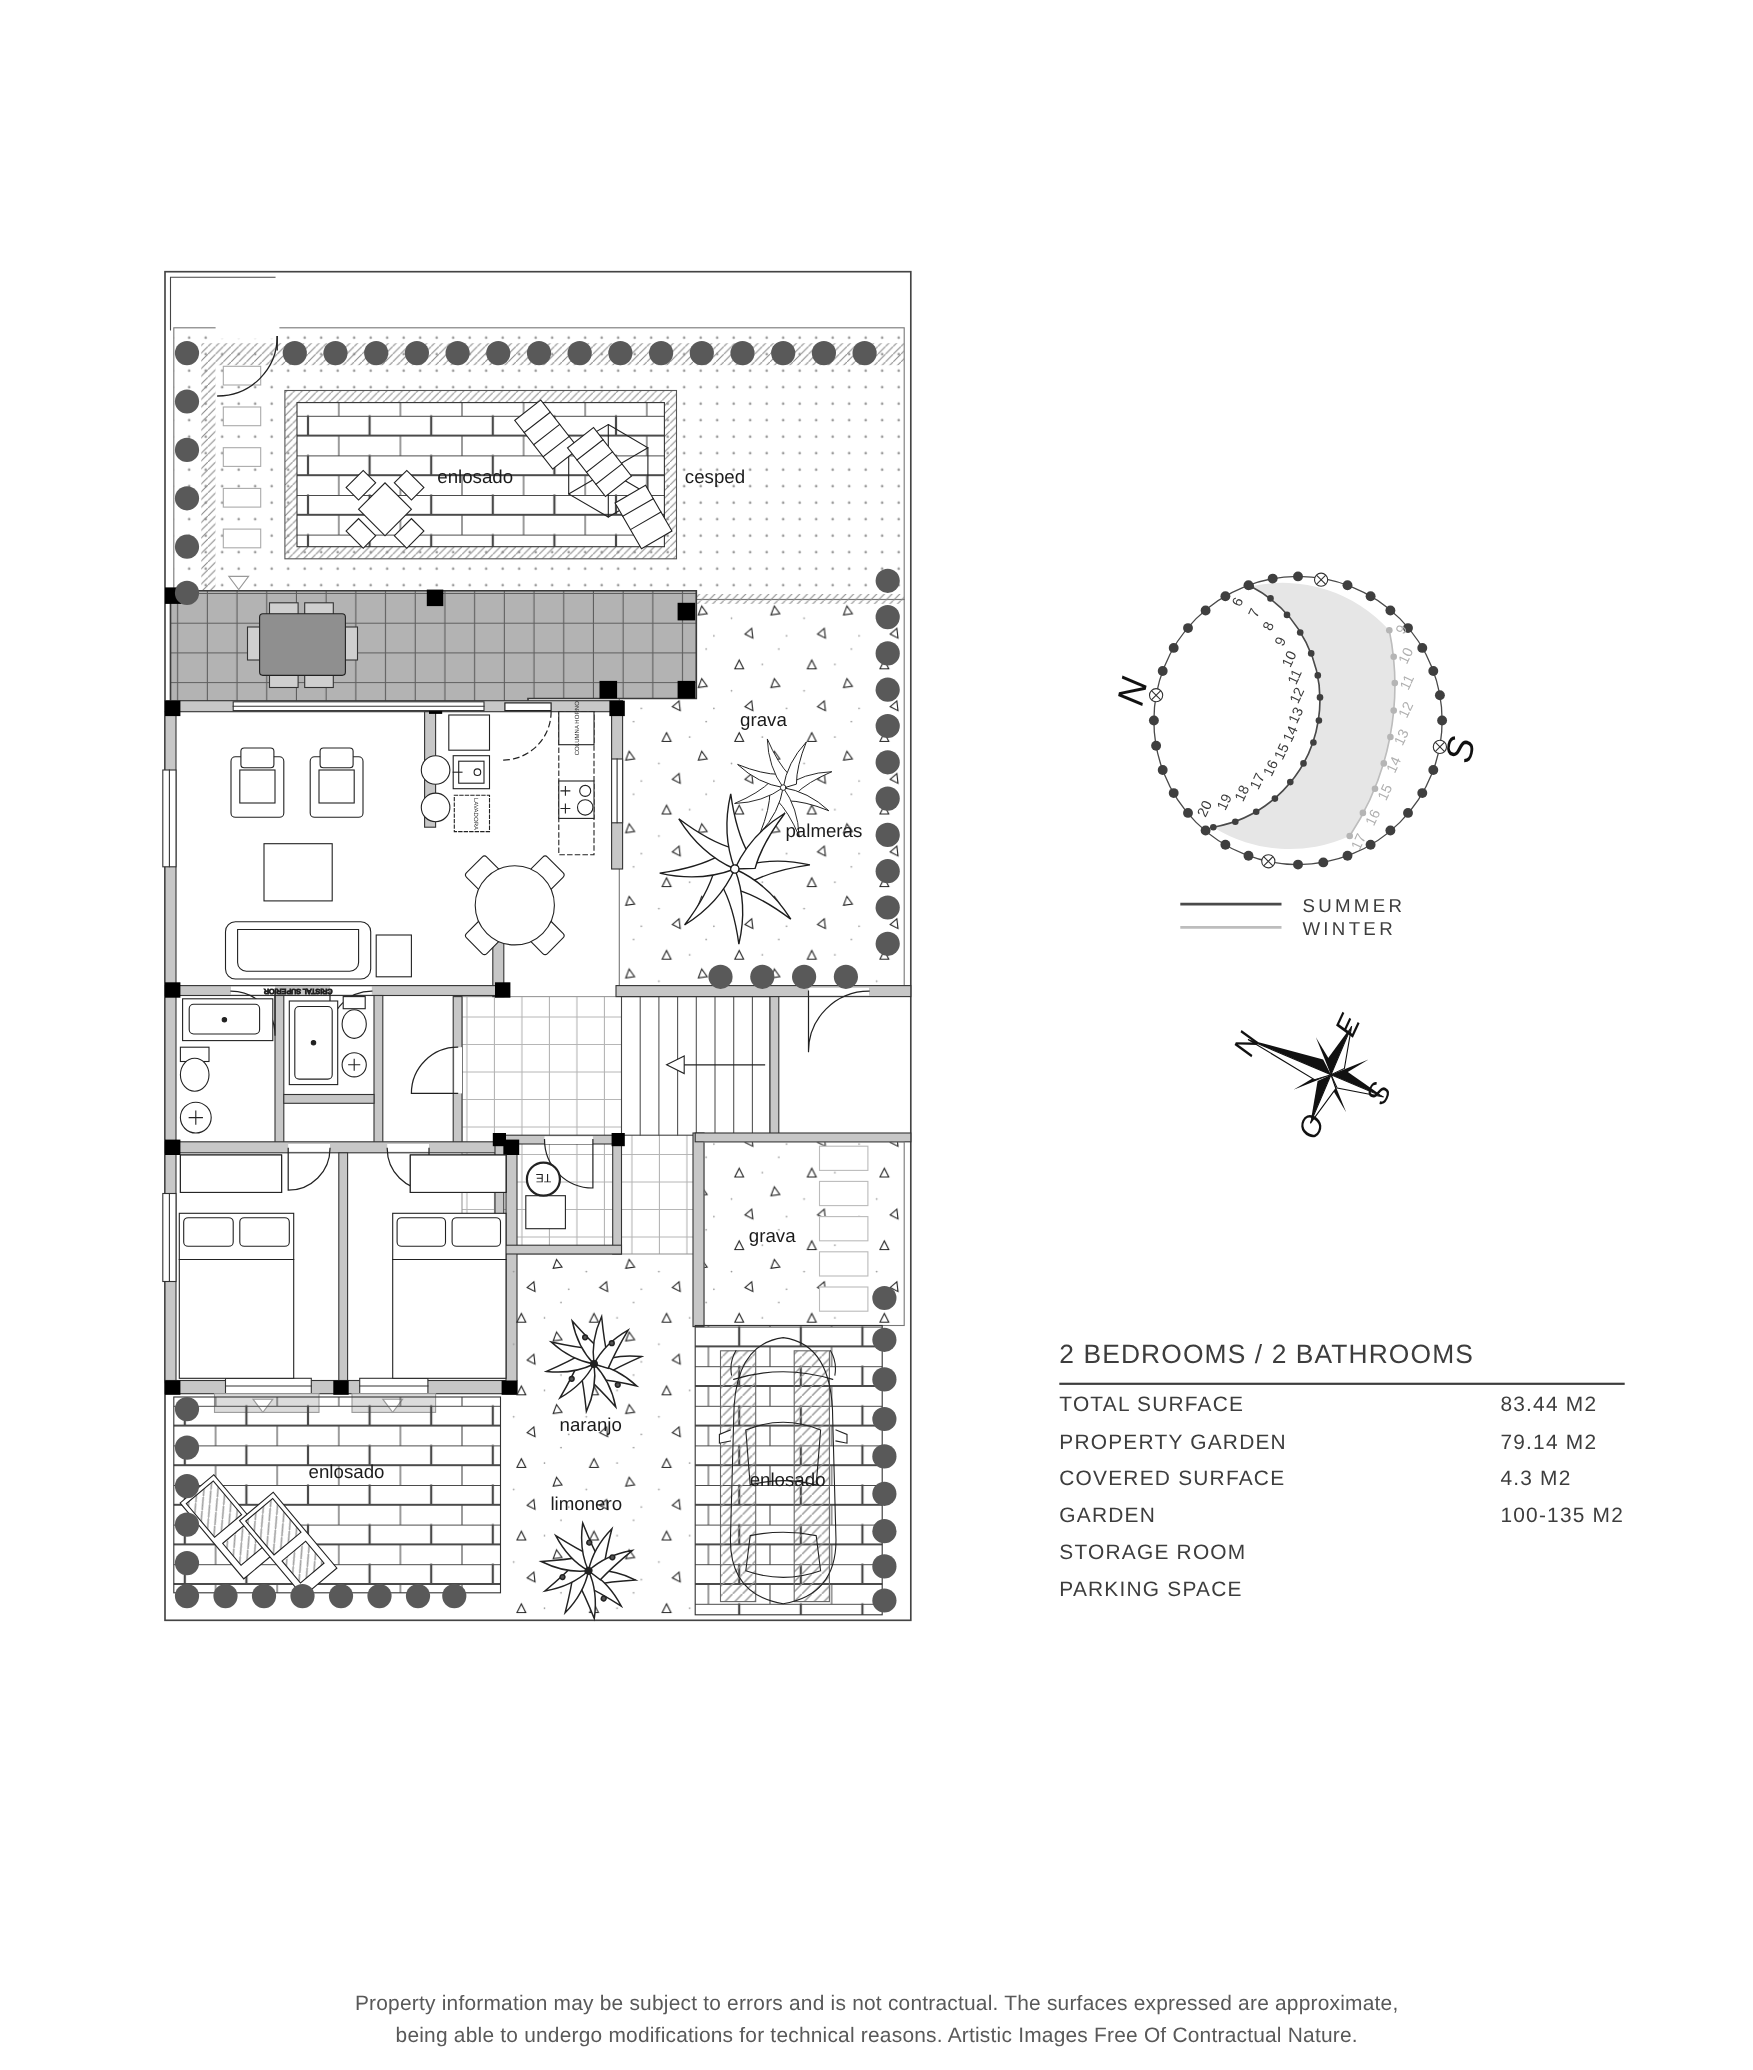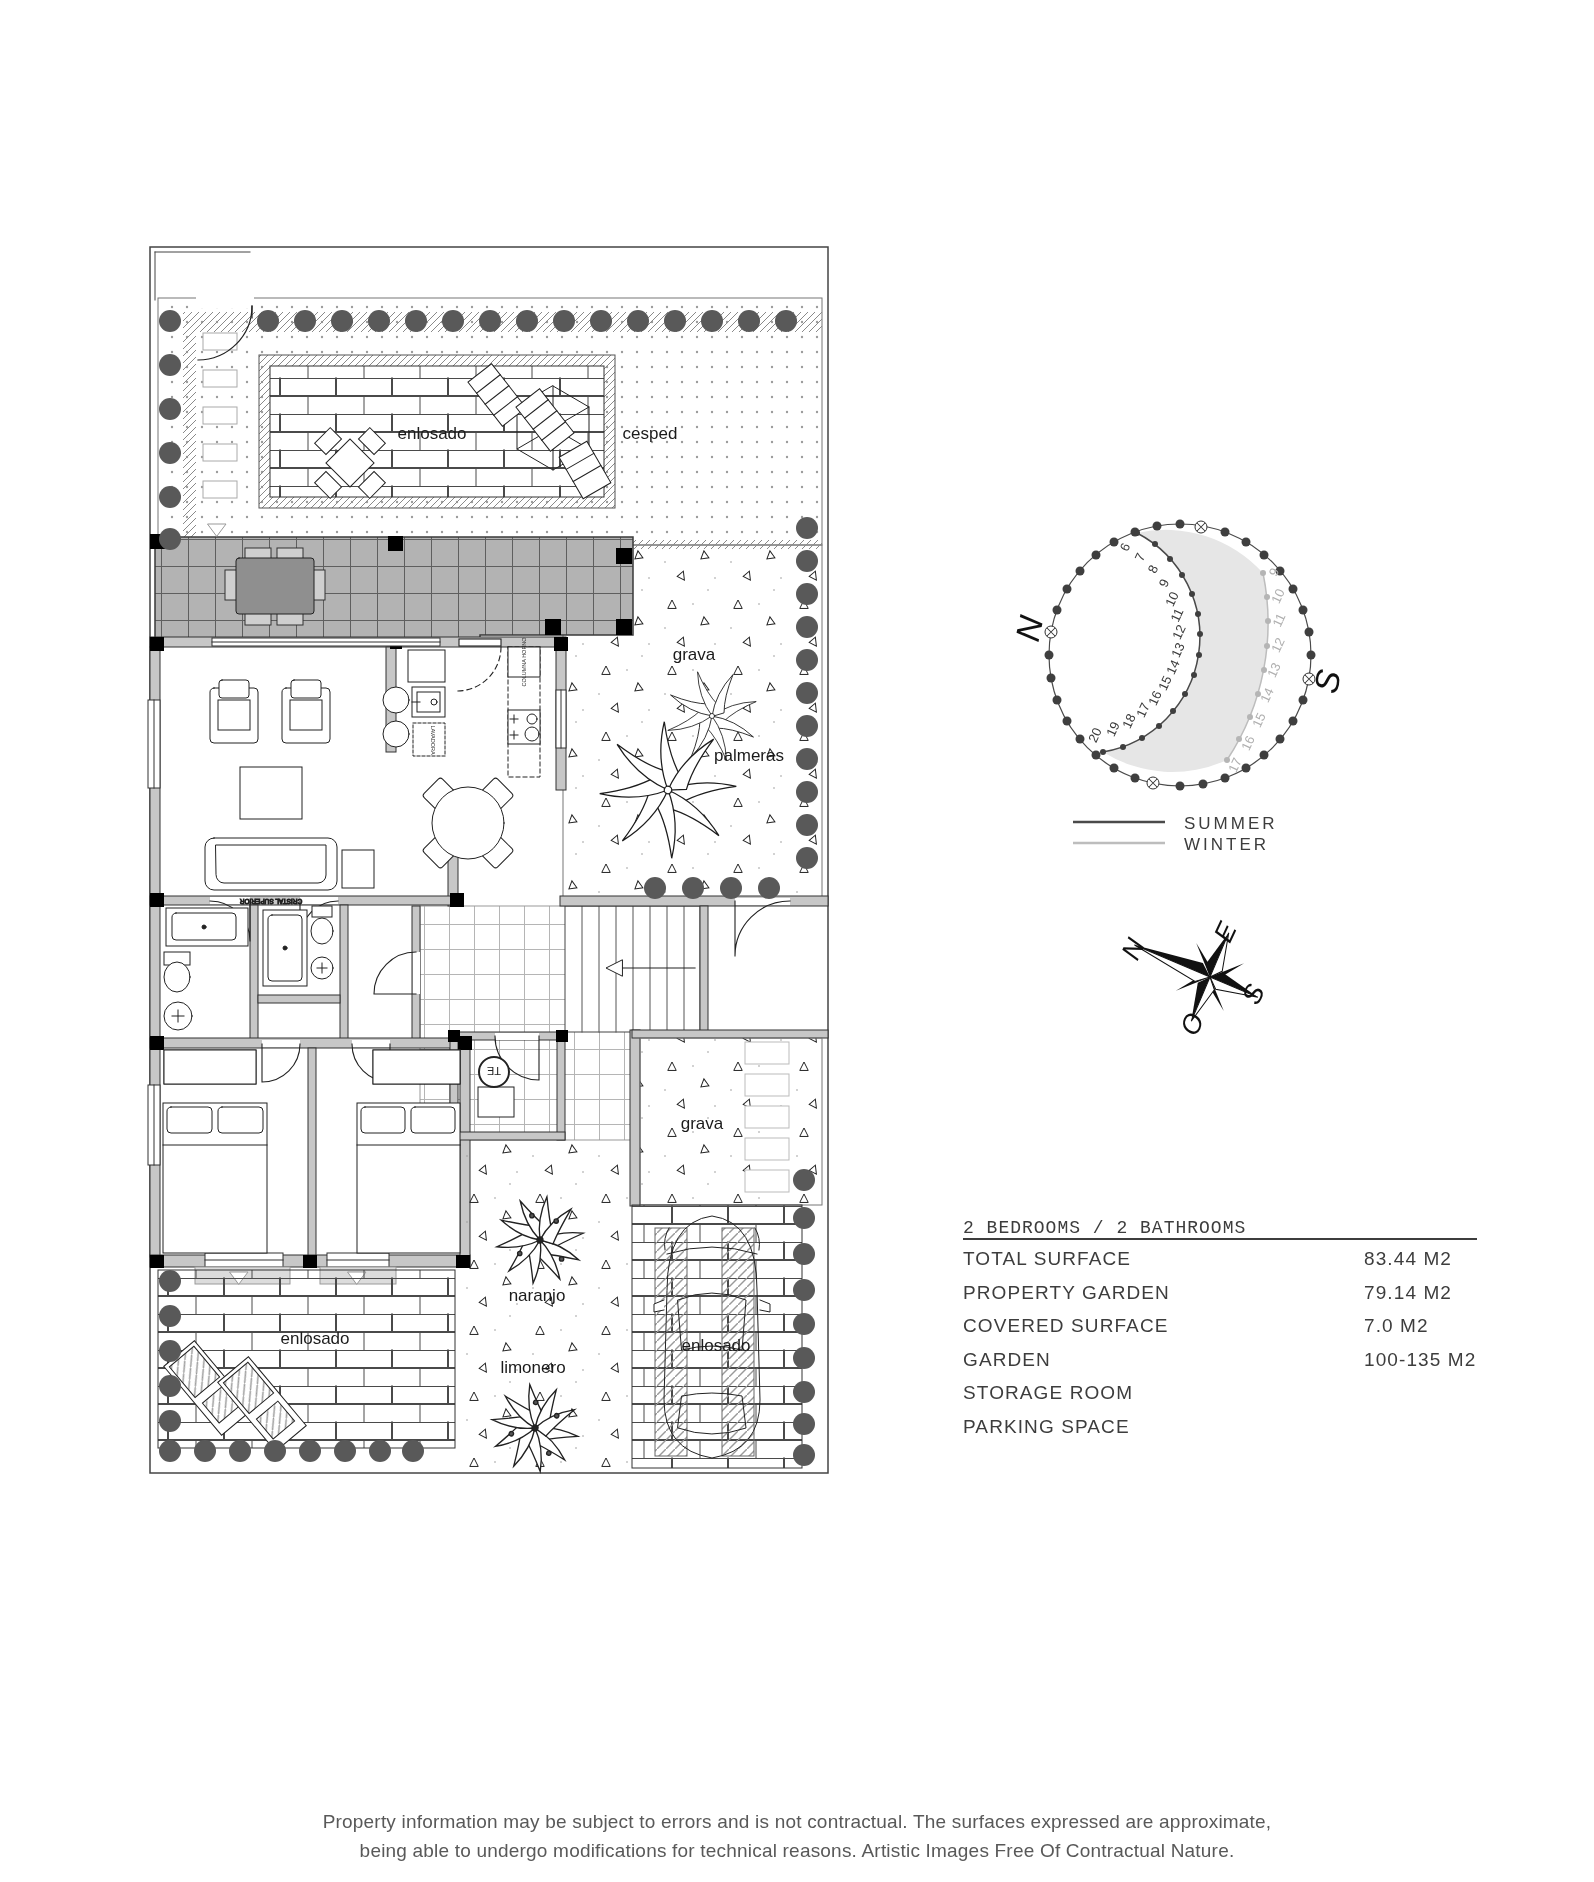--- a/index.html
+++ b/index.html
@@ -2,21 +2,21 @@
 <html><head>
 <meta charset="utf-8">
 <style>
   html,body{margin:0;padding:0;background:#ffffff;}
   body{width:1594px;height:1882px;position:relative;font-family:"Liberation Sans",sans-serif;}
   #canvas{position:absolute;inset:0;background:#fff;}
   svg text{font-family:"Liberation Sans",sans-serif;}
   .planlabel{font-size:17px;fill:#1b1b1b;}
   
   #spec{position:absolute;left:963px;top:1218px;width:514px;color:#3d3d3d;}
-  #spec .title{font-size:18px;letter-spacing:1px;border-bottom:2.5px solid #3d3d3d;font-family:Liberation Mono, monospace;}
+  #spec .title{font-size:24px;letter-spacing:1px;padding-bottom:11px;border-bottom:2.5px solid #3d3d3d;}
   #spec .rows{margin-top:8px;}
   #spec .row{position:relative;height:33.5px;font-size:19px;letter-spacing:1.1px;}
   #spec .row .val{position:absolute;left:401px;top:0;}
   
   #footer{position:absolute;left:0;top:1808px;width:100%;text-align:center;
           font-size:19px;line-height:1.5;color:#595959;letter-spacing:.2px;}
 </style>
 </head>
 <body>
 
@@ -689,21 +689,21 @@
     <div class="row">
       <span>TOTAL SURFACE</span>
       <span class="val">83.44 M2</span>
     </div>
     <div class="row">
       <span>PROPERTY GARDEN</span>
       <span class="val">79.14 M2</span>
     </div>
     <div class="row">
       <span>COVERED SURFACE</span>
-      <span class="val">7.0 M2</span>
+      <span class="val">4.3 M2</span>
     </div>
     <div class="row">
       <span>GARDEN</span>
       <span class="val">100-135 M2</span>
     </div>
     <div class="row">
       <span>STORAGE ROOM</span>
       <span class="val"></span>
     </div>
     <div class="row">

